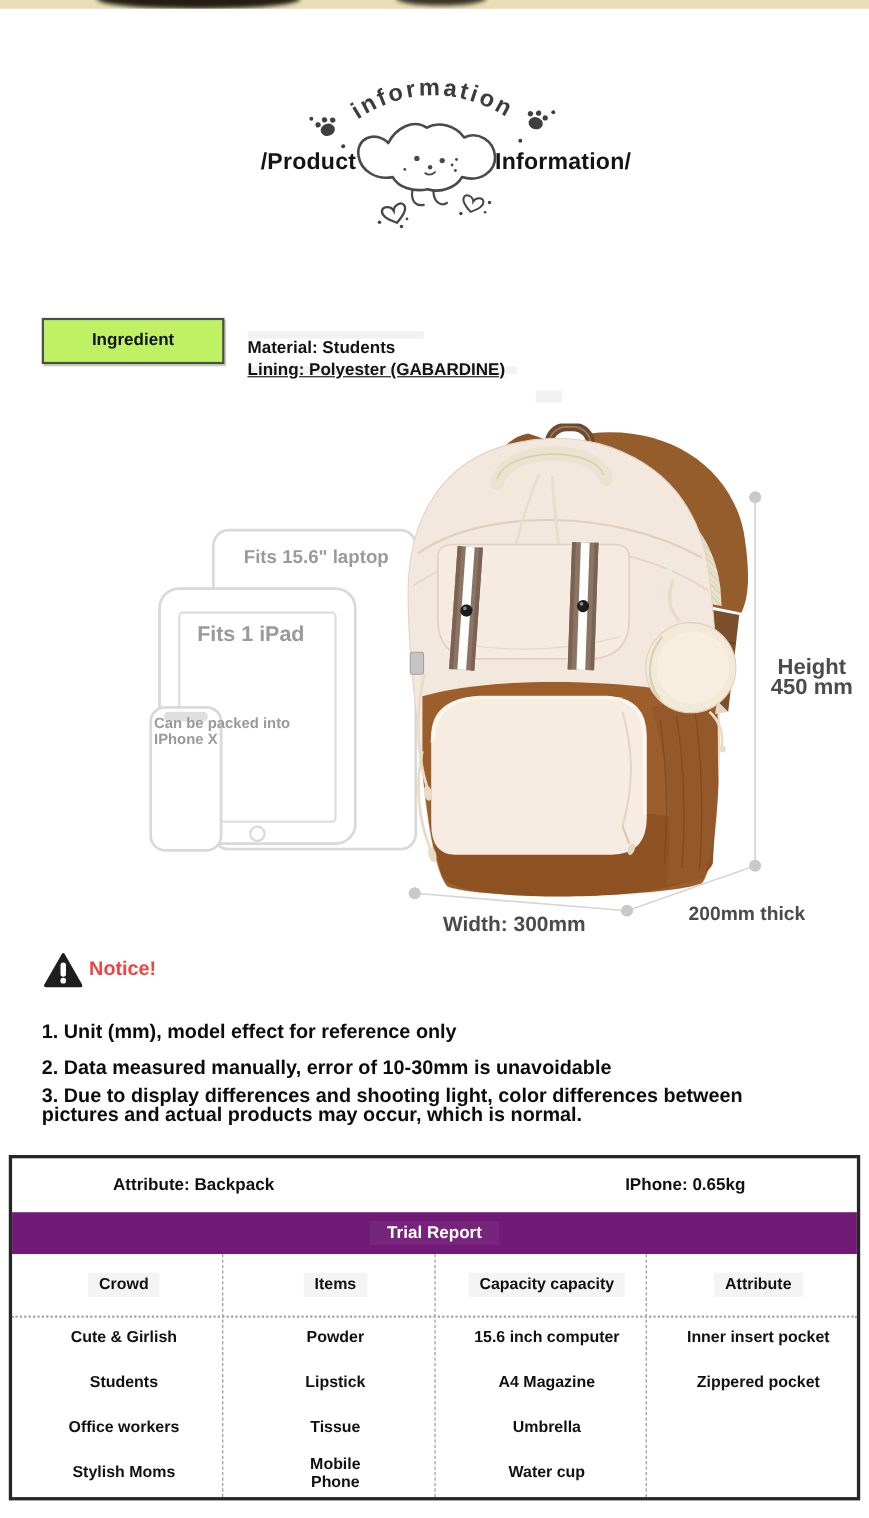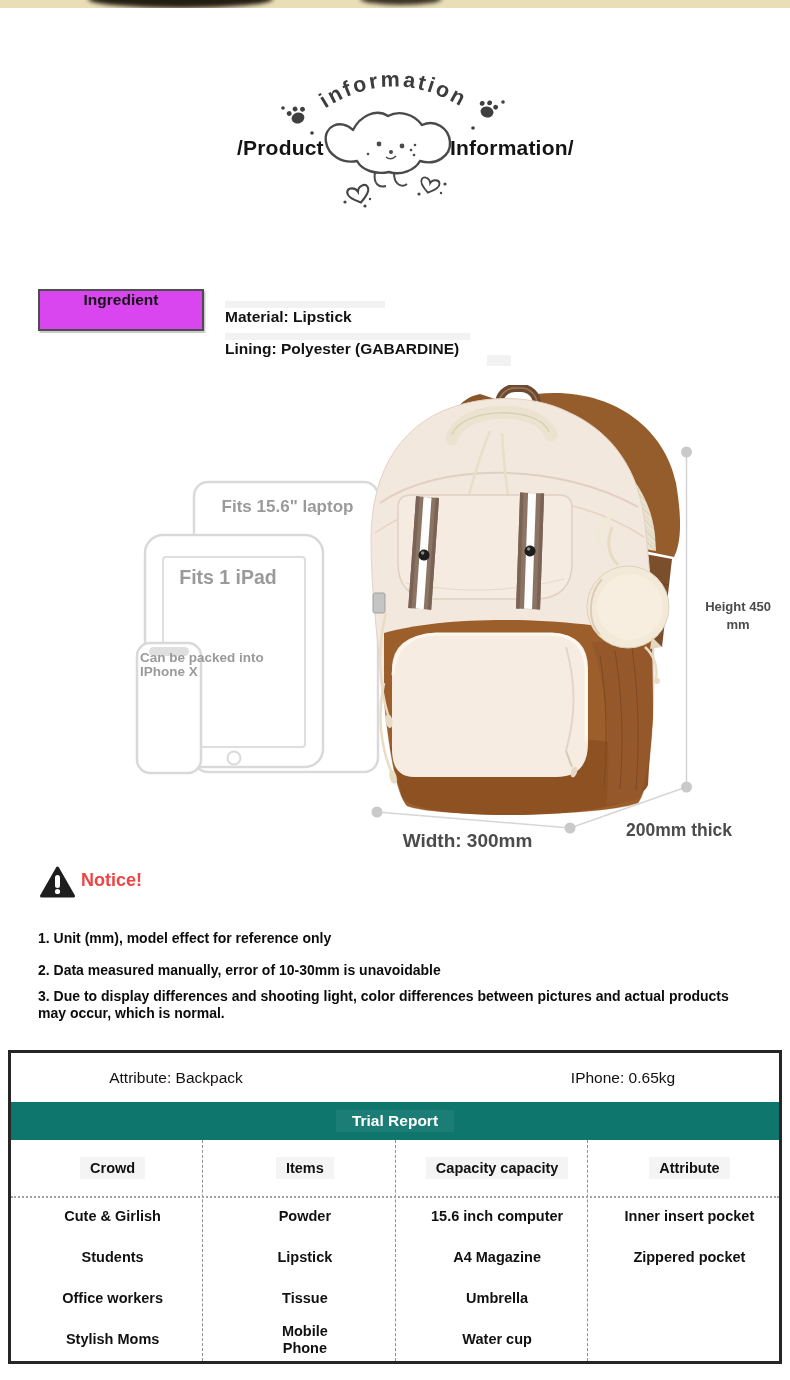--- a/index.html
+++ b/index.html
@@ -9,39 +9,39 @@
 
   
   .top-strip{position:absolute;left:0;top:0;width:790px;height:8px;background:#e9deb7;overflow:hidden;}
   .strip-blob{position:absolute;background:#241e12;border-radius:50%;filter:blur(2px);}
 
   
   .title-part{position:absolute;top:136px;font-size:21px;font-weight:bold;color:#141414;letter-spacing:.2px;}
 
   
   .ing-box{position:absolute;left:38px;top:289px;width:162px;height:38px;border:2.5px solid #4d4d4d;
-           background:#d946ef;box-shadow:1.5px 2px 0 rgba(140,140,140,.45);
-           display:flex;justify-content:center;font-size:15.5px;font-weight:bold;color:#151515;}
+           background:#bef264;box-shadow:1.5px 2px 0 rgba(140,140,140,.45);
+           display:flex;align-items:center;justify-content:center;font-size:15.5px;font-weight:bold;color:#151515;}
   .ing-line{position:absolute;left:225px;font-size:15.5px;font-weight:bold;color:#131313;}
   .artifact{position:absolute;background:#f2f2f2;z-index:0;}
 
   
   .fig-label-gray{position:absolute;font-weight:bold;color:#9a9a9a;text-align:center;}
   .fig-label-dark{position:absolute;font-weight:bold;color:#4b4b4b;text-align:center;}
 
   
   .notice-title{position:absolute;left:81px;top:870px;font-size:18px;font-weight:bold;color:#ef4444;}
-  .notice-item{position:absolute;left:38px;width:712px;font-size:14px;font-weight:bold;color:#0c0c0c;line-height:17px;}
+  .notice-item{position:absolute;left:38px;width:712px;font-size:18px;font-weight:bold;color:#0c0c0c;line-height:17px;}
 
   
   .spec-table{position:absolute;left:8px;top:1050px;width:774px;height:314px;border:3px solid #262626;
               box-sizing:border-box;background:#fff;}
   .attr-row{position:relative;height:49px;}
-  .attr-row span{position:absolute;top:50%;transform:translate(-50%,-50%);font-size:15.5px;font-weight:normal;white-space:nowrap;}
-  .trial-bar{height:38px;background:#0f766e;display:flex;align-items:center;justify-content:center;}
+  .attr-row span{position:absolute;top:50%;transform:translate(-50%,-50%);font-size:15.5px;font-weight:bold;white-space:nowrap;}
+  .trial-bar{height:38px;background:#701a75;display:flex;align-items:center;justify-content:center;}
   .trial-bar span{color:#fff;font-size:15.5px;font-weight:bold;background:rgba(255,255,255,.05);padding:2px 16px;}
   .tbody{position:relative;display:flex;height:221px;}
   .tcol{flex:1;display:flex;flex-direction:column;margin-left:12px;}
   .tcol.sep{border-right:1.5px dashed #8f8f8f;}
   .th{height:56px;display:flex;align-items:center;justify-content:center;font-size:14.5px;font-weight:bold;}
   .th span{background:#f4f4f4;padding:3px 10px;}
   .td{height:41px;display:flex;align-items:center;justify-content:center;font-size:14.5px;font-weight:bold;text-align:center;line-height:1.15;}
   .dotline{position:absolute;left:0;right:0;top:56px;border-top:2px dotted #a3a3a3;}
   .narrow{display:inline-block;width:56px;}
 </style>
@@ -114,22 +114,22 @@
   </svg>
   <span class="title-part" style="left:237px;">/Product</span>
   <span class="title-part" style="left:450px;">Information/</span>
 
   <div class="artifact" style="left:225px;top:301px;width:160px;height:7px;"></div>
   <div class="artifact" style="left:225px;top:333px;width:245px;height:7px;"></div>
   <div class="artifact" style="left:487px;top:355px;width:24px;height:11px;"></div>
   <div class="ing-box">
     <span>Ingredient</span>
   </div>
-  <div class="ing-line" style="top:308px;">Material: Lipstick</div>
-  <div class="ing-line" style="top:340px;">Lining: Polyester (GABARDINE)</div>
+  <div class="ing-line" style="top:308px;">Material: Students</div>
+  <div class="ing-line" style="top:328px;text-decoration:underline;">Lining: Polyester (GABARDINE)</div>
 
   <svg class="abs" style="left:0;top:385px;" width="790" height="480" viewBox="0 0 790 480">
     <defs>
       <pattern id="mesh" width="7" height="7" patternUnits="userSpaceOnUse" patternTransform="rotate(45)">
         <rect width="7" height="7" fill="#eae3cf"></rect>
         <path d="M0,0H7M0,3.5H7" stroke="#d7cfb4" stroke-width="1.1"></path>
       </pattern>
     </defs>
 
     <g>
@@ -227,21 +227,21 @@
       <line x1="570" y1="443" x2="686.5" y2="402" stroke="#d6d6d6" stroke-width="1.5"></line>
       <circle cx="377" cy="427" r="5.5" fill="#c9c9c9"></circle>
       <circle cx="570" cy="443" r="5.5" fill="#c9c9c9"></circle>
       <circle cx="686.5" cy="402" r="5.5" fill="#c9c9c9"></circle>
     </g>
   </svg>
 
   <div class="fig-label-gray" style="left:200px;top:497px;width:175px;font-size:17px;">Fits 15.6" laptop</div>
   <div class="fig-label-gray" style="left:153px;top:566px;width:150px;font-size:19.5px;">Fits 1 iPad</div>
   <div class="fig-label-gray" style="left:140px;top:651px;width:148px;font-size:13.5px;text-align:left;line-height:14px;">Can be packed into IPhone X</div>
-  <div class="fig-label-dark" style="left:692px;top:598px;width:92px;font-size:13px;line-height:18px;">Height 450 mm</div>
+  <div class="fig-label-dark" style="left:692px;top:598px;width:92px;font-size:20px;line-height:18px;">Height 450 mm</div>
   <div class="fig-label-dark" style="left:390px;top:830px;width:155px;font-size:19px;">Width: 300mm</div>
   <div class="fig-label-dark" style="left:618px;top:820px;width:122px;font-size:17.5px;">200mm thick</div>
 
   <svg class="abs" style="left:40px;top:866px;" width="35" height="33" viewBox="0 0 35 33">
     <path d="M 17.5,2 L 33.5,30 L 1.5,30 Z" fill="#1e1e1e" stroke="#1e1e1e" stroke-width="3" stroke-linejoin="round"></path>
     <rect x="15" y="9" width="5" height="13" rx="2.5" fill="#fff"></rect>
     <circle cx="17.5" cy="25.5" r="2.6" fill="#fff"></circle>
   </svg>
   <div class="notice-title">Notice!</div>
   <div class="notice-item" style="top:930px;">1. Unit (mm), model effect for reference only</div>

